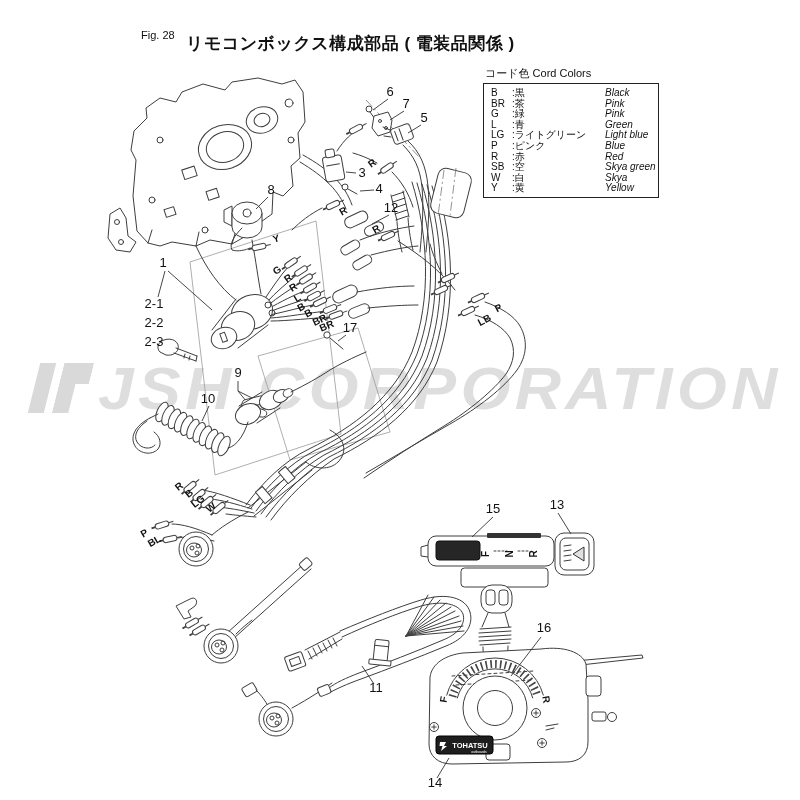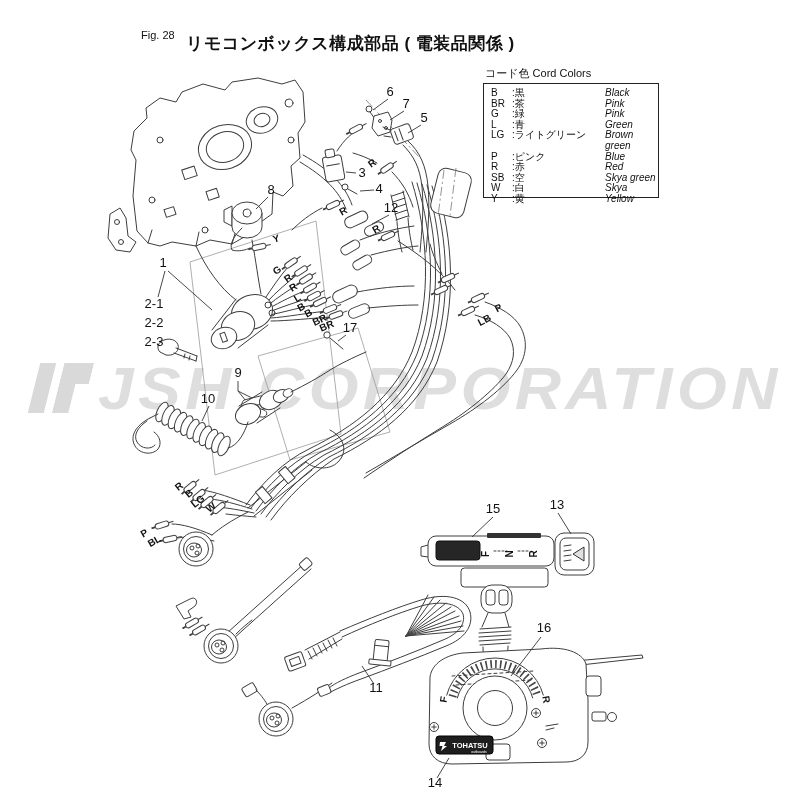--- a/index.html
+++ b/index.html
@@ -58,21 +58,21 @@
       <span class="en">Pink</span>
     </div>
   <div class="legend-row">
       <span class="code">L</span>
       <span class="jp">青</span>
       <span class="en">Green</span>
     </div>
   <div class="legend-row">
       <span class="code">LG</span>
       <span class="jp">ライトグリーン</span>
-      <span class="en">Brown green</span>
+      <span class="en">Light blue</span>
     </div>
   <div class="legend-row">
       <span class="code">P</span>
       <span class="jp">ピンク</span>
       <span class="en">Blue</span>
     </div>
   <div class="legend-row">
       <span class="code">R</span>
       <span class="jp">赤</span>
       <span class="en">Red</span>

